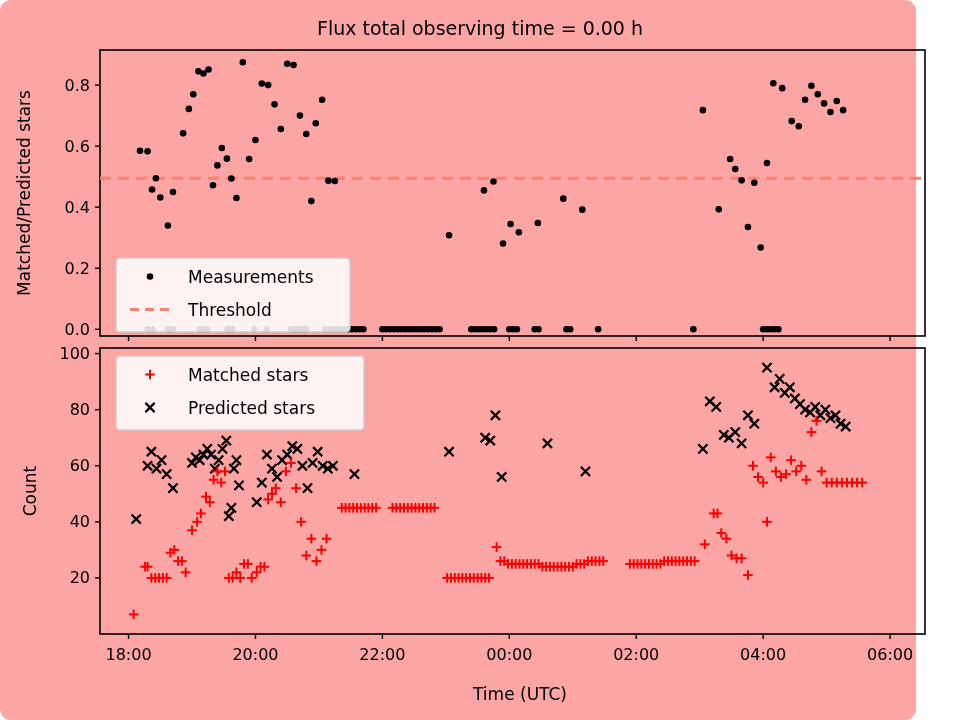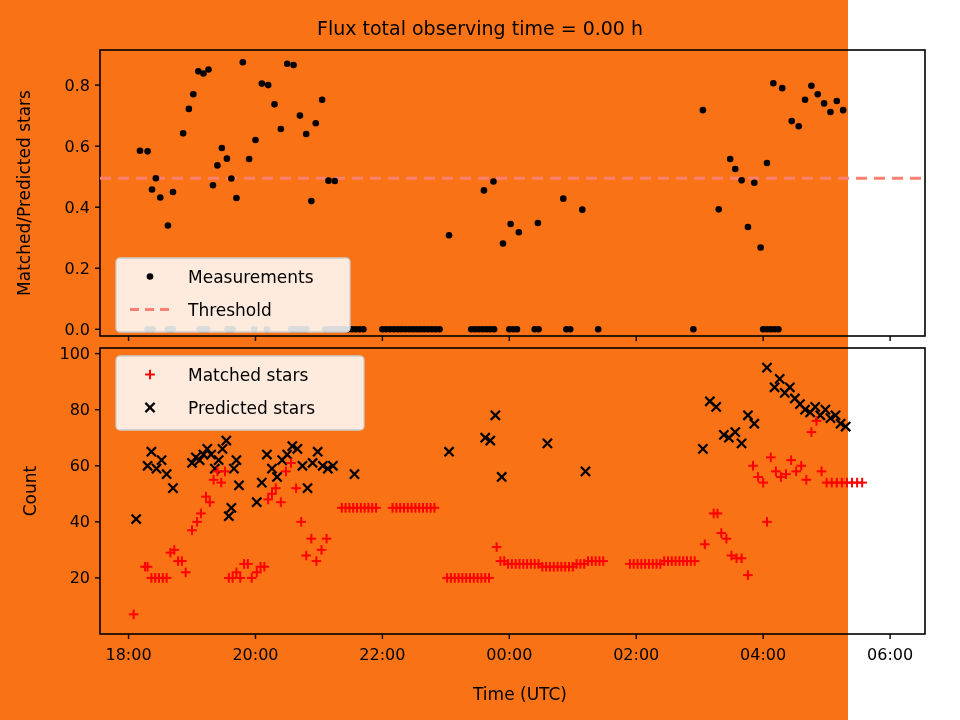--- a/index.html
+++ b/index.html
@@ -9,23 +9,24 @@
   }
   body {
     width: 960px;
     height: 720px;
     font-family: "DejaVu Sans", sans-serif;
     color: #000000;
     overflow: hidden;
   }
   #figure {
     position: relative;
-    width: 848px;
+    width: 916px;
     height: 720px;
-    background: #f97316;
+    background: #fca5a5;
+    border-radius: 11px;
   }
   svg { display: block; }
   .fig-title {
     font-family: "DejaVu Sans", sans-serif;
     font-size: 19px;
     fill: #000000;
   }
   .axis-label {
     font-family: "DejaVu Sans", sans-serif;
     font-size: 17px;

